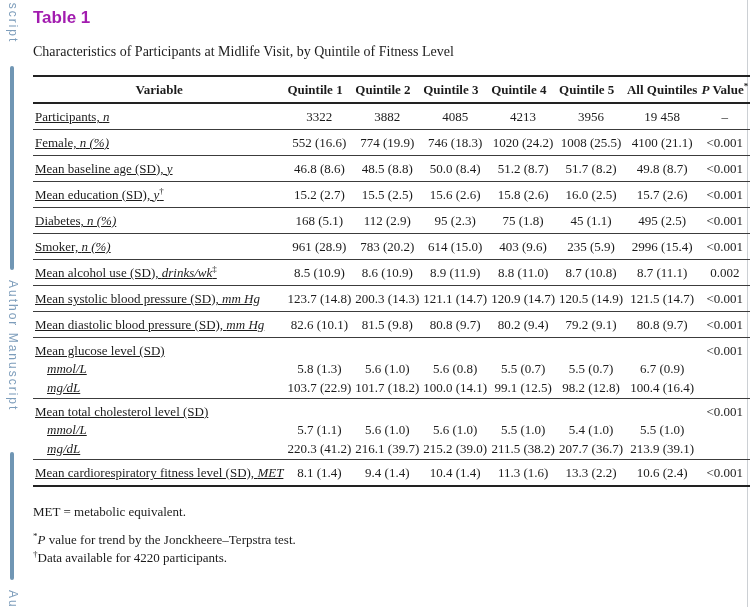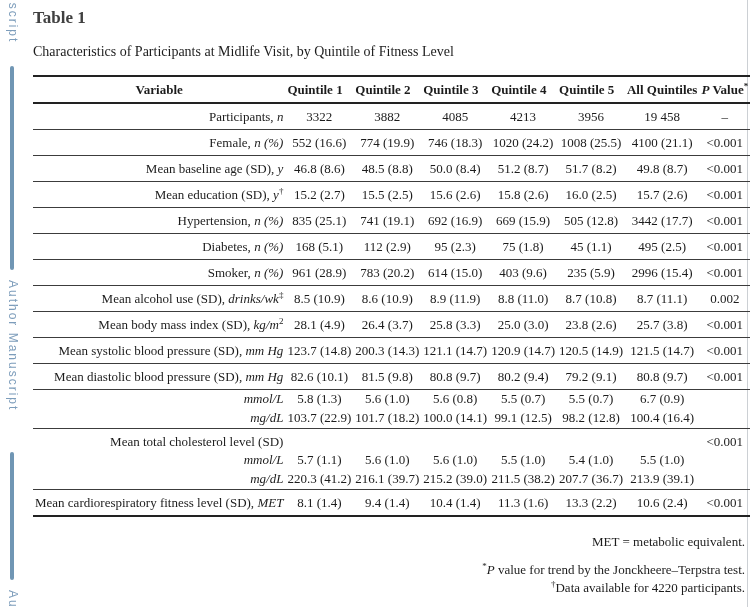--- a/index.html
+++ b/index.html
@@ -12,45 +12,45 @@
   .wm-text {
     position:absolute; left:6px; writing-mode:vertical-rl; white-space:nowrap;
     font-family:"Liberation Sans", sans-serif; font-size:12px; letter-spacing:2px;
     color:#7d9dbb;
   }
   .wm-line { position:absolute; left:10px; width:4px; background:#7096b4; border-radius:2px; }
   .right-edge { position:absolute; left:747px; top:0; width:1px; height:607px; background:#ccd0d4; }
   
   .content { position:absolute; left:33px; top:6px; width:712px; }
   .page-title {
-    font-family:Liberation Serif, serif; font-size:17px; font-weight:bold;
-    color:#404040; margin:0; padding:2px 0 0 0;
+    font-family:Liberation Sans, sans-serif; font-size:17px; font-weight:bold;
+    color:#a21caf; margin:0; padding:2px 0 0 0;
   }
   .caption { font-size:14px; margin:16px 0 15px 0; }
   
   table.char-table {
     border-collapse:collapse; width:712px; font-size:13px;
     border-top:2px solid #222; border-bottom:2px solid #222;
   }
   .char-table th {
     font-weight:bold; text-align:left; padding:5px 2px 4px 2px;
     border-bottom:2px solid #222; white-space:nowrap;
   }
   .char-table th.var-h { text-align:center; }
   .char-table td { padding:5px 2px 4px 2px; text-align:center; white-space:nowrap; }
-  .char-table td.var { text-align:right; }
+  .char-table td.var { text-align:left;text-decoration:underline; }
   tr.row-normal td, tr.row-sub-last td { border-bottom:1px solid #3c3c3c; }
   tr.row-group td, tr.row-sub td { border-bottom:none; }
   tr.row-group td { padding-bottom:1px; }
   tr.row-sub td, tr.row-sub-last td { padding-top:1px; padding-bottom:2px; }
   tr.row-sub td.var, tr.row-sub-last td.var { padding-left:14px; font-style:italic; }
   sup { font-size:9px; line-height:0; }
   
   .footnotes { margin-top:16px; font-size:13px; }
-  .fn-line { line-height:18px;text-align:right; }
+  .fn-line { line-height:18px; }
   .fn-first { margin-bottom:10px; }
 </style>
 </head>
 <body>
 
 <div class="sidebar">
   <span class="wm-text" style="top:-88px">Author Manuscript</span>
   <div class="wm-line" style="top:66px;  height:204px"></div>
   <span class="wm-text" style="top:280px">Author Manuscript</span>
   <div class="wm-line" style="top:452px; height:128px"></div>
@@ -120,30 +120,20 @@
           <td class="var">Mean education (SD), <i>y</i><sup>†</sup></td>
           <td class="val">15.2 (2.7)</td>
           <td class="val">15.5 (2.5)</td>
           <td class="val">15.6 (2.6)</td>
           <td class="val">15.8 (2.6)</td>
           <td class="val">16.0 (2.5)</td>
           <td class="val">15.7 (2.6)</td>
           <td class="val">&lt;0.001</td>
         </tr>
         <tr class="row-normal">
-          <td class="var">Hypertension, <i>n (%)</i></td>
-          <td class="val">835 (25.1)</td>
-          <td class="val">741 (19.1)</td>
-          <td class="val">692 (16.9)</td>
-          <td class="val">669 (15.9)</td>
-          <td class="val">505 (12.8)</td>
-          <td class="val">3442 (17.7)</td>
-          <td class="val">&lt;0.001</td>
-        </tr>
-        <tr class="row-normal">
           <td class="var">Diabetes, <i>n (%)</i></td>
           <td class="val">168 (5.1)</td>
           <td class="val">112 (2.9)</td>
           <td class="val">95 (2.3)</td>
           <td class="val">75 (1.8)</td>
           <td class="val">45 (1.1)</td>
           <td class="val">495 (2.5)</td>
           <td class="val">&lt;0.001</td>
         </tr>
         <tr class="row-normal">
@@ -160,47 +150,47 @@
           <td class="var">Mean alcohol use (SD), <i>drinks/wk</i><sup>‡</sup></td>
           <td class="val">8.5 (10.9)</td>
           <td class="val">8.6 (10.9)</td>
           <td class="val">8.9 (11.9)</td>
           <td class="val">8.8 (11.0)</td>
           <td class="val">8.7 (10.8)</td>
           <td class="val">8.7 (11.1)</td>
           <td class="val">0.002</td>
         </tr>
         <tr class="row-normal">
-          <td class="var">Mean body mass index (SD), <i>kg/m</i><sup>2</sup></td>
-          <td class="val">28.1 (4.9)</td>
-          <td class="val">26.4 (3.7)</td>
-          <td class="val">25.8 (3.3)</td>
-          <td class="val">25.0 (3.0)</td>
-          <td class="val">23.8 (2.6)</td>
-          <td class="val">25.7 (3.8)</td>
-          <td class="val">&lt;0.001</td>
-        </tr>
-        <tr class="row-normal">
           <td class="var">Mean systolic blood pressure (SD), <i>mm Hg</i></td>
           <td class="val">123.7 (14.8)</td>
           <td class="val">200.3 (14.3)</td>
           <td class="val">121.1 (14.7)</td>
           <td class="val">120.9 (14.7)</td>
           <td class="val">120.5 (14.9)</td>
           <td class="val">121.5 (14.7)</td>
           <td class="val">&lt;0.001</td>
         </tr>
         <tr class="row-normal">
           <td class="var">Mean diastolic blood pressure (SD), <i>mm Hg</i></td>
           <td class="val">82.6 (10.1)</td>
           <td class="val">81.5 (9.8)</td>
           <td class="val">80.8 (9.7)</td>
           <td class="val">80.2 (9.4)</td>
           <td class="val">79.2 (9.1)</td>
           <td class="val">80.8 (9.7)</td>
+          <td class="val">&lt;0.001</td>
+        </tr>
+        <tr class="row-group">
+          <td class="var">Mean glucose level (SD)</td>
+          <td class="val"></td>
+          <td class="val"></td>
+          <td class="val"></td>
+          <td class="val"></td>
+          <td class="val"></td>
+          <td class="val"></td>
           <td class="val">&lt;0.001</td>
         </tr>
         <tr class="row-sub">
           <td class="var"><i>mmol/L</i></td>
           <td class="val">5.8 (1.3)</td>
           <td class="val">5.6 (1.0)</td>
           <td class="val">5.6 (0.8)</td>
           <td class="val">5.5 (0.7)</td>
           <td class="val">5.5 (0.7)</td>
           <td class="val">6.7 (0.9)</td>

